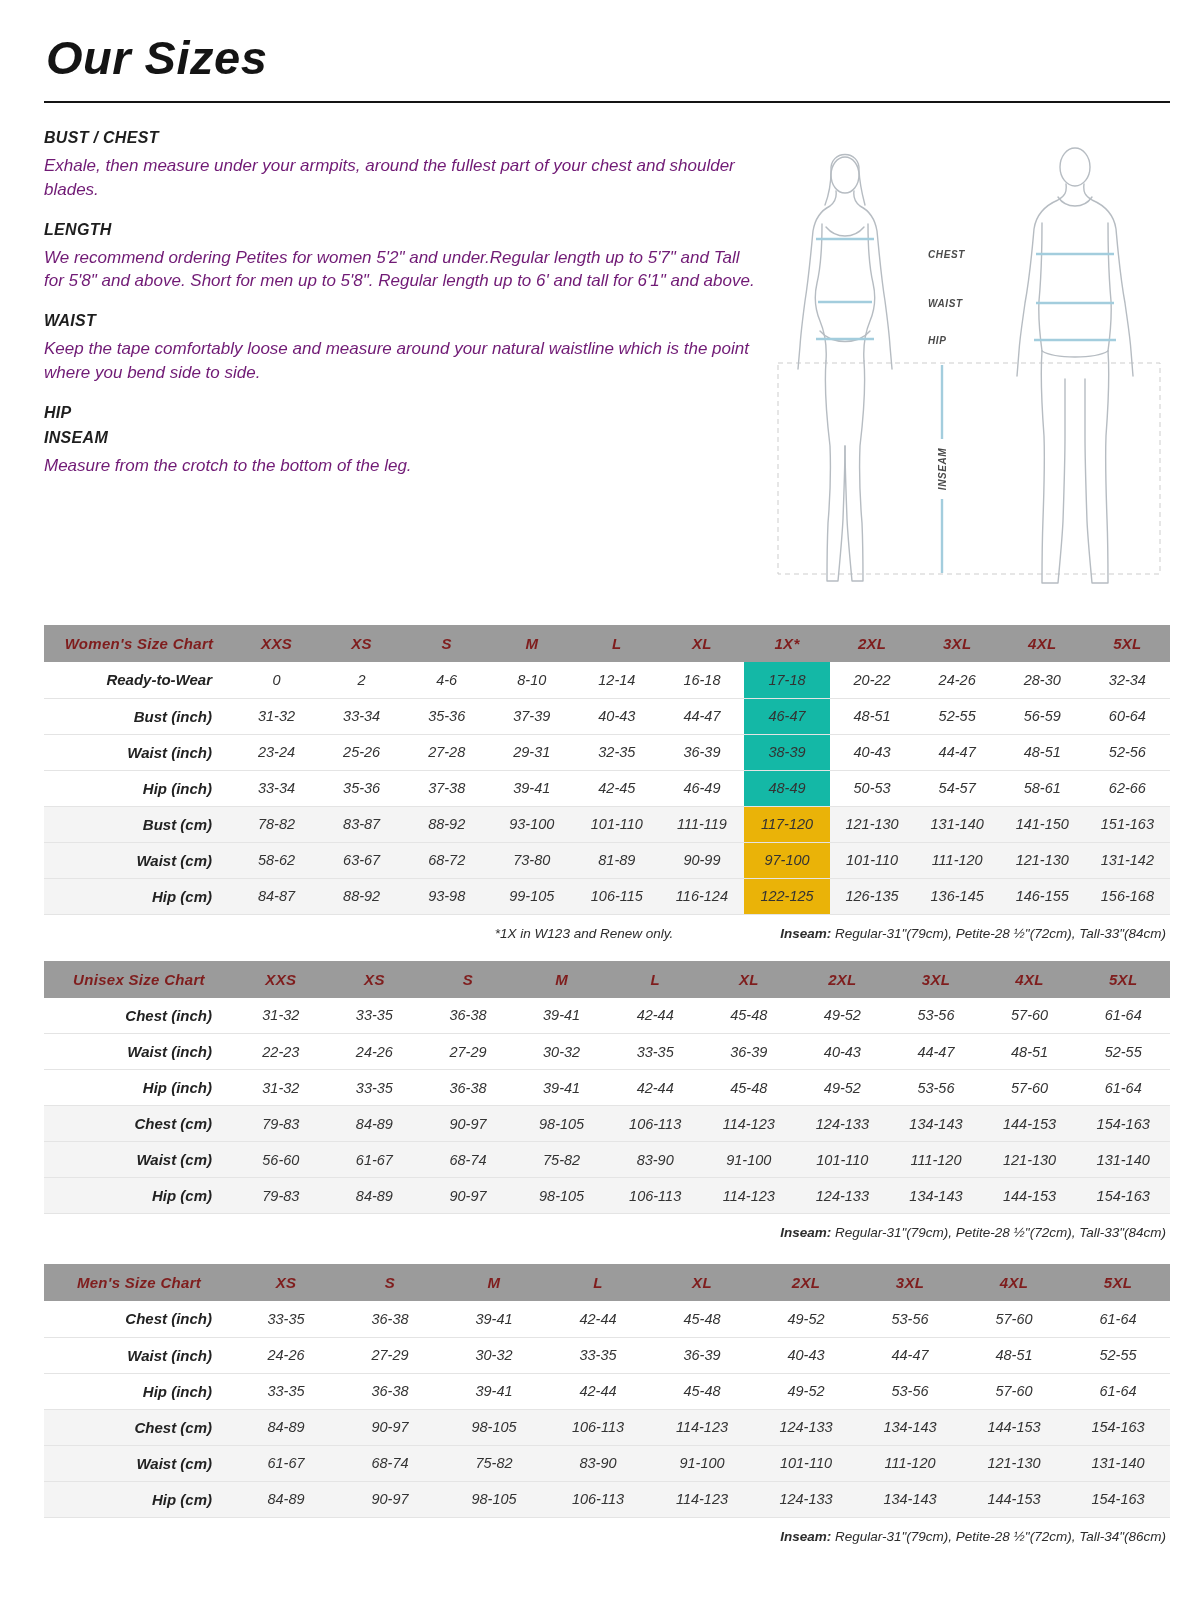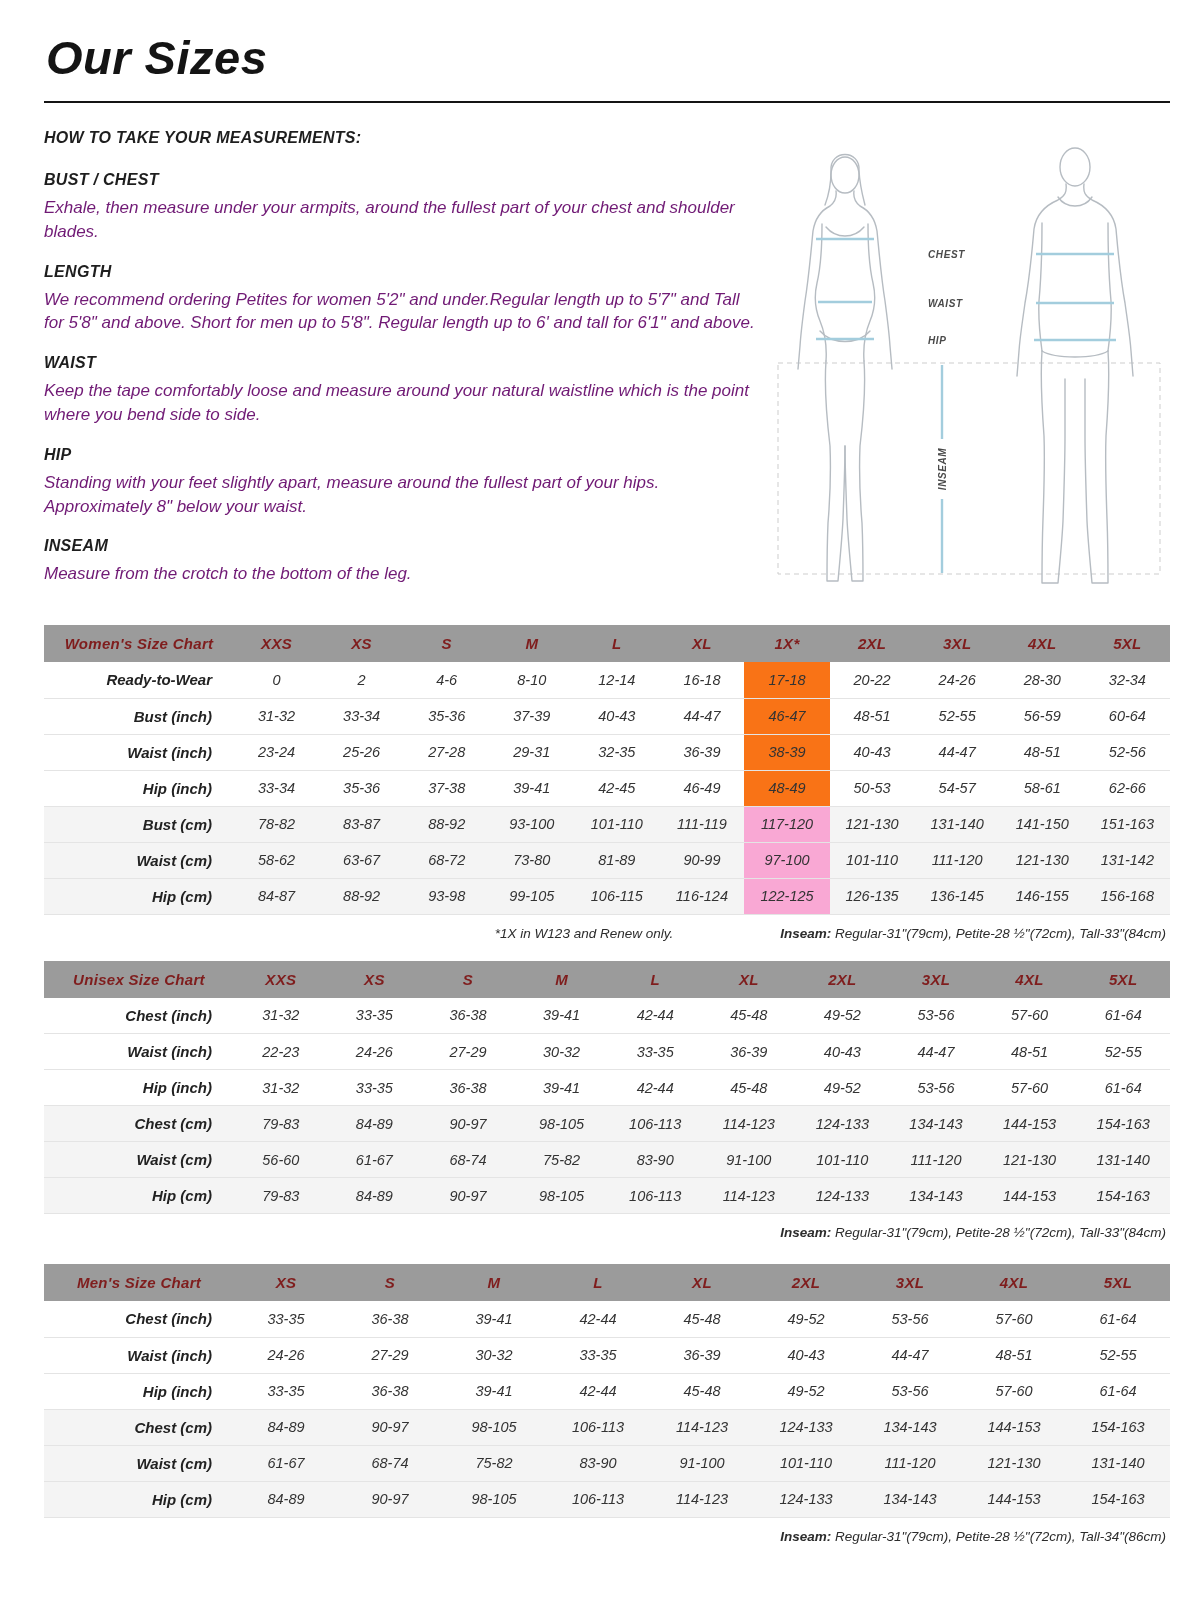--- a/index.html
+++ b/index.html
@@ -50,52 +50,50 @@
   }
   .size-table tbody th, .size-table tbody td {
     height:36px; border-bottom:1px solid #e4e4e4;
     font-size:14.5px; text-align:center; color:#333; background:#fff;
   }
   .size-table tbody th.row-label {
     text-align:right; padding-right:22px; font-weight:bold;
     color:#222; font-size:15px;
   }
   .size-table tr.shaded th, .size-table tr.shaded td { background:#f4f4f4; }
-  .size-table td.hl { background:#f97316; }
-  .size-table tr.shaded td.hl { background:#f9a8d4; }
+  .size-table td.hl { background:#14b8a6; }
+  .size-table tr.shaded td.hl { background:#eab308; }
 
   .footnote-row {
     display:flex; justify-content:flex-end; align-items:baseline; gap:107px;
     padding:11px 4px 2px 0; font-size:13.5px; color:#2c2c2c;
   }
   .footnote-row strong { font-weight:bold; }
 </style>
 </head>
 <body>
 
 <div class="page">
 
   <h1 class="page-title">Our Sizes</h1>
   <hr class="title-rule">
 
   <div class="content-row">
     <div class="instructions">
-      <h2>HOW TO TAKE YOUR MEASUREMENTS:</h2>
 
       <h3>BUST / CHEST</h3>
       <p>Exhale, then measure under your armpits, around the fullest part of your chest and shoulder blades.</p>
 
       <h3>LENGTH</h3>
       <p>We recommend ordering Petites for women 5'2" and under.Regular length up to 5'7" and Tall for 5'8" and above. Short for men up to 5'8". Regular length up to 6' and tall for 6'1" and above.</p>
 
       <h3>WAIST</h3>
       <p>Keep the tape comfortably loose and measure around your natural waistline which is the point where you bend side to side.</p>
 
       <h3>HIP</h3>
-      <p>Standing with your feet slightly apart, measure around the fullest part of your hips. Approximately 8" below your waist.</p>
 
       <h3>INSEAM</h3>
       <p>Measure from the crotch to the bottom of the leg.</p>
     </div>
 
     <div class="figure-wrap">
       <svg width="400" height="475" viewBox="0 0 400 475">
 
         <rect class="dash-line" x="8" y="232" width="382" height="211"></rect>
 

